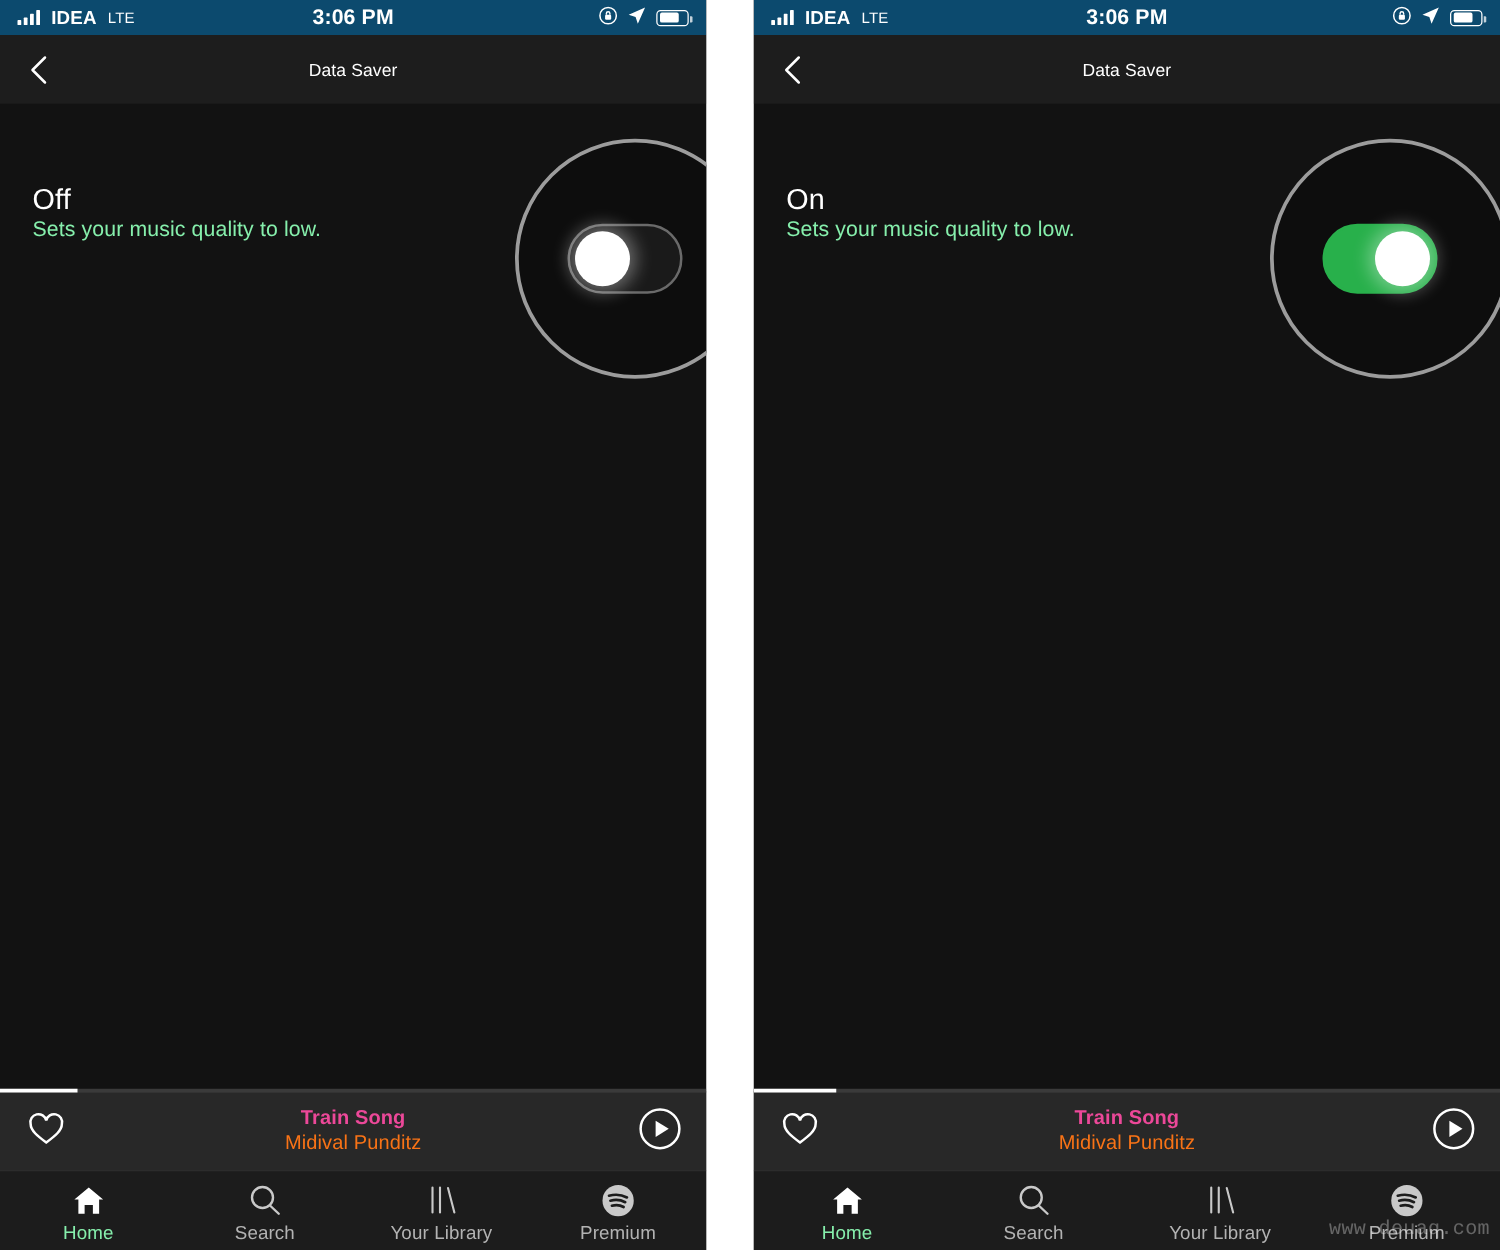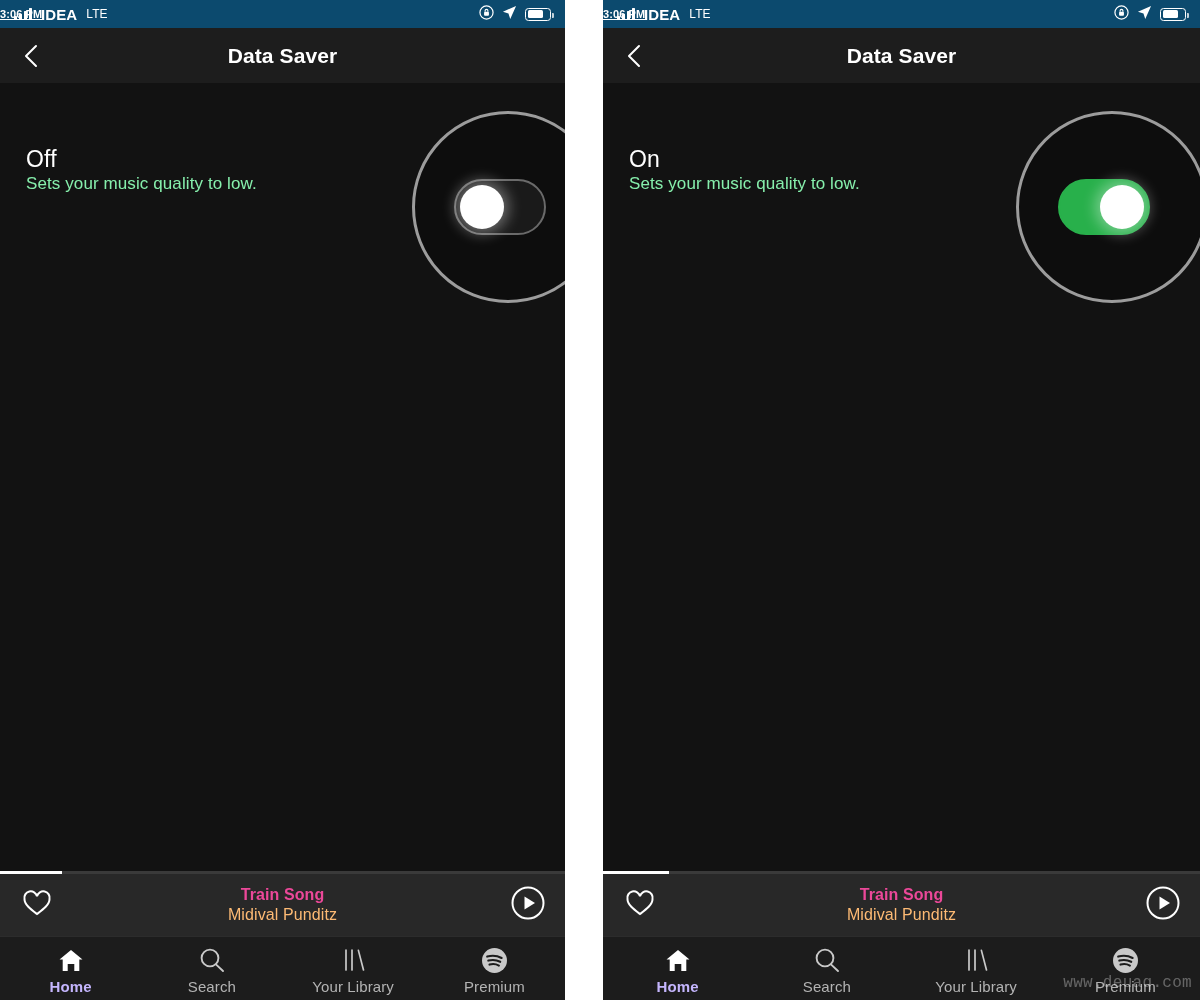--- a/index.html
+++ b/index.html
@@ -57,24 +57,24 @@
   .signal i { display: block; width: 3px; background: #ffffff; border-radius: .5px; }
   .signal i:nth-child(1) { height: 4px; }
   .signal i:nth-child(2) { height: 6px; }
   .signal i:nth-child(3) { height: 9px; }
   .signal i:nth-child(4) { height: 12px; }
   .carrier { font-size: 15px; font-weight: 600; }
   .lte { font-size: 12px; font-weight: 400; }
   .sb-center {
     position: absolute;
     left: 0; right: 0;
-    font-size: 11px;
+    text-align: center;
+    font-size: 17px;
     font-weight: 700;
     pointer-events: none;
-    text-decoration: underline;
   }
   .sb-right {
     margin-left: auto;
     display: flex;
     align-items: center;
     gap: 8px;
     position: relative;
     z-index: 2;
   }
   .battery {
@@ -105,22 +105,22 @@
   .navbar {
     position: relative;
     height: 55px;
     background: #1d1d1d;
     display: flex;
     align-items: center;
     justify-content: center;
   }
   .nav-title {
     color: #ffffff;
-    font-size: 21px;
-    font-weight: 700;
+    font-size: 14px;
+    font-weight: 400;
     letter-spacing: .1px;
   }
   .back-btn {
     position: absolute;
     left: 18px; top: 50%;
     transform: translateY(-50%);
     width: 26px; height: 26px;
     display: flex; align-items: center; justify-content: center;
   }
   .back-btn svg { display: block; }
@@ -216,21 +216,21 @@
     line-height: 1.24;
     overflow: hidden;
   }
   .track {
     color: #ec4899;
     font-size: 16px;
     font-weight: 700;
     letter-spacing: .1px;
   }
   .artist {
-    color: #fdba74;
+    color: #f97316;
     font-size: 16px;
     font-weight: 400;
     letter-spacing: .1px;
   }
   .player .play {
     width: 74px;
     display: flex; align-items: center; justify-content: center;
   }
 
   
@@ -251,21 +251,21 @@
     justify-content: center;
     gap: 4px;
     padding-top: 4px;
   }
   .tab .ico { height: 28px; display: flex; align-items: center; justify-content: center; }
   .tab .lab {
     font-size: 15px;
     color: #b3b3b3;
     letter-spacing: .1px;
   }
-  .tab.active .lab { color: #c4b5fd; font-weight: 700; }
+  .tab.active .lab { color: #86efac; font-weight: 400; }
 
   .watermark {
     position: absolute;
     right: 8px;
     bottom: 8px;
     color: rgba(255,255,255,.32);
     font-size: 16px;
     letter-spacing: .3px;
     font-family: Liberation Mono, monospace;
     pointer-events: none;

